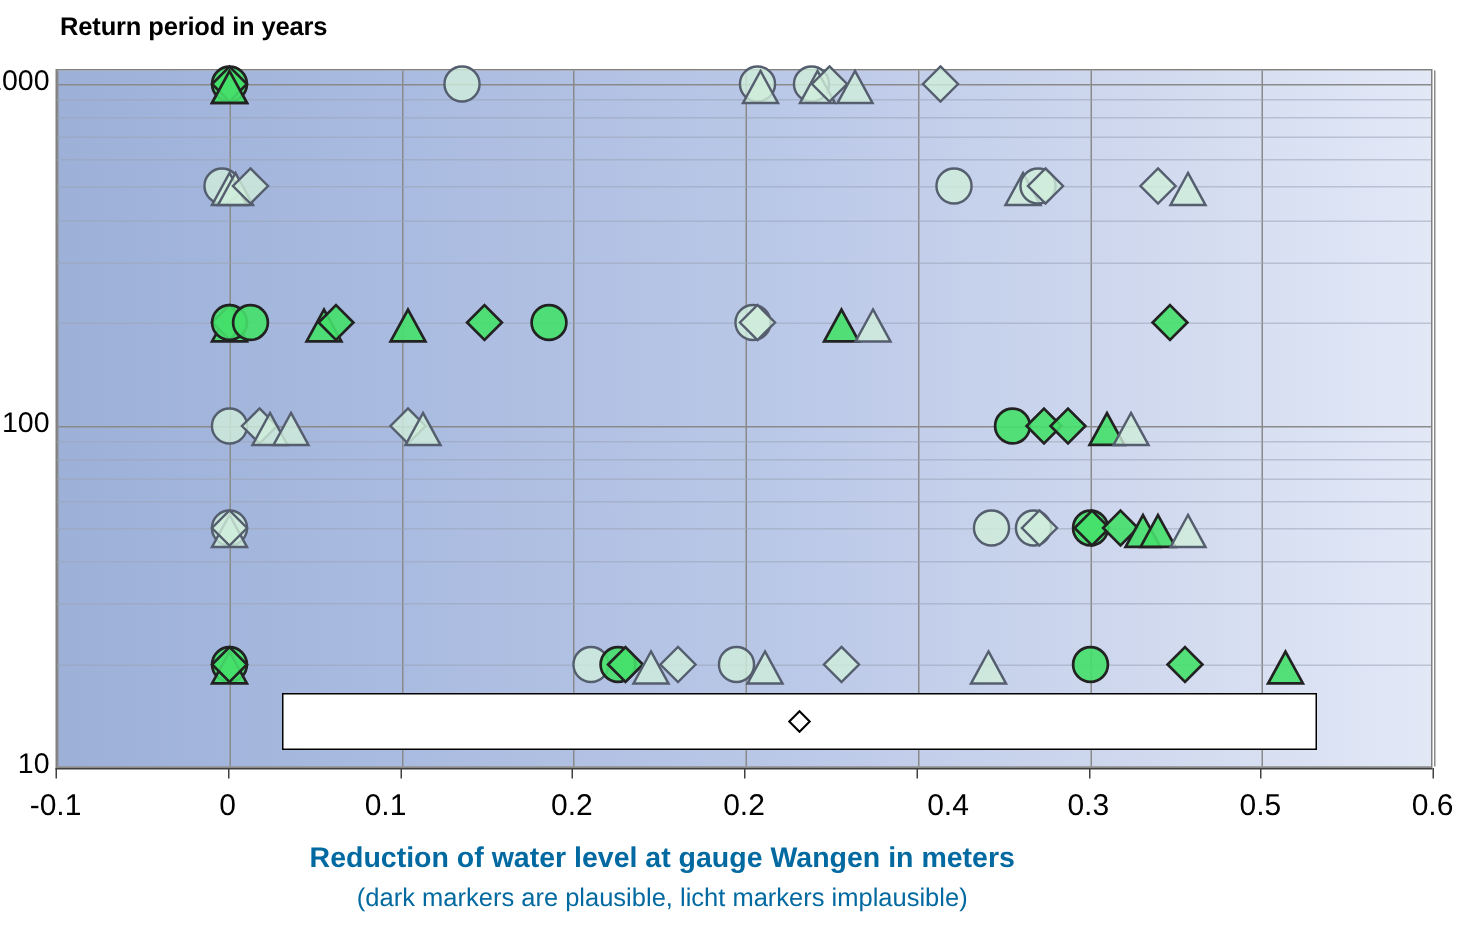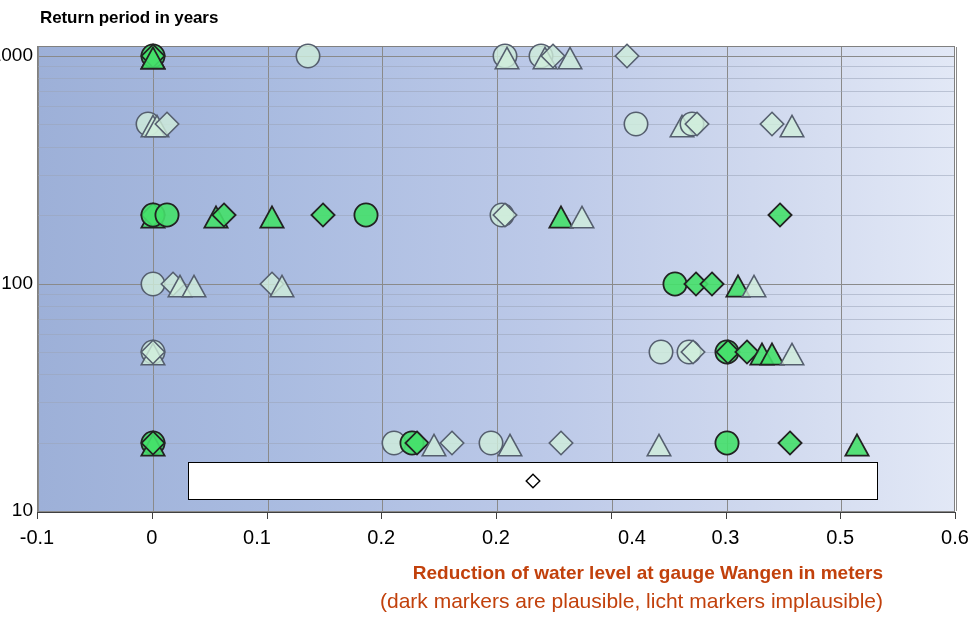--- a/index.html
+++ b/index.html
@@ -49,24 +49,24 @@
     position:absolute;left:188px;top:462px;width:690px;height:38px;
     background:#ffffff;border:1px solid #000;box-sizing:border-box;
     display:flex;align-items:center;justify-content:center;gap:26px;
   }
   .legitem{display:flex;align-items:center;gap:4px;}
   .legitem .lsym{width:16px;height:16px;flex:0 0 16px;}
   .legitem .ltxt{font-size:19px;color:#000;white-space:nowrap;}
 
   
   .xtitle{
-    position:absolute;left:0;width:883px;text-align:right;color:#c2410c;white-space:nowrap;
+    position:absolute;left:0;width:883px;text-align:center;color:#0369a1;white-space:nowrap;
   }
   #xtitle-main{top:562px;font-size:19px;font-weight:bold;}
-  #xtitle-sub{top:589px;font-size:21px;font-weight:normal;}
+  #xtitle-sub{top:589px;font-size:17px;font-weight:normal;}
 </style>
 </head>
 <body>
 
 <div id="root">
 
   <div class="axis-title-y">Return period in years</div>
 
   <div id="plot">
     <div id="gridlayer">

